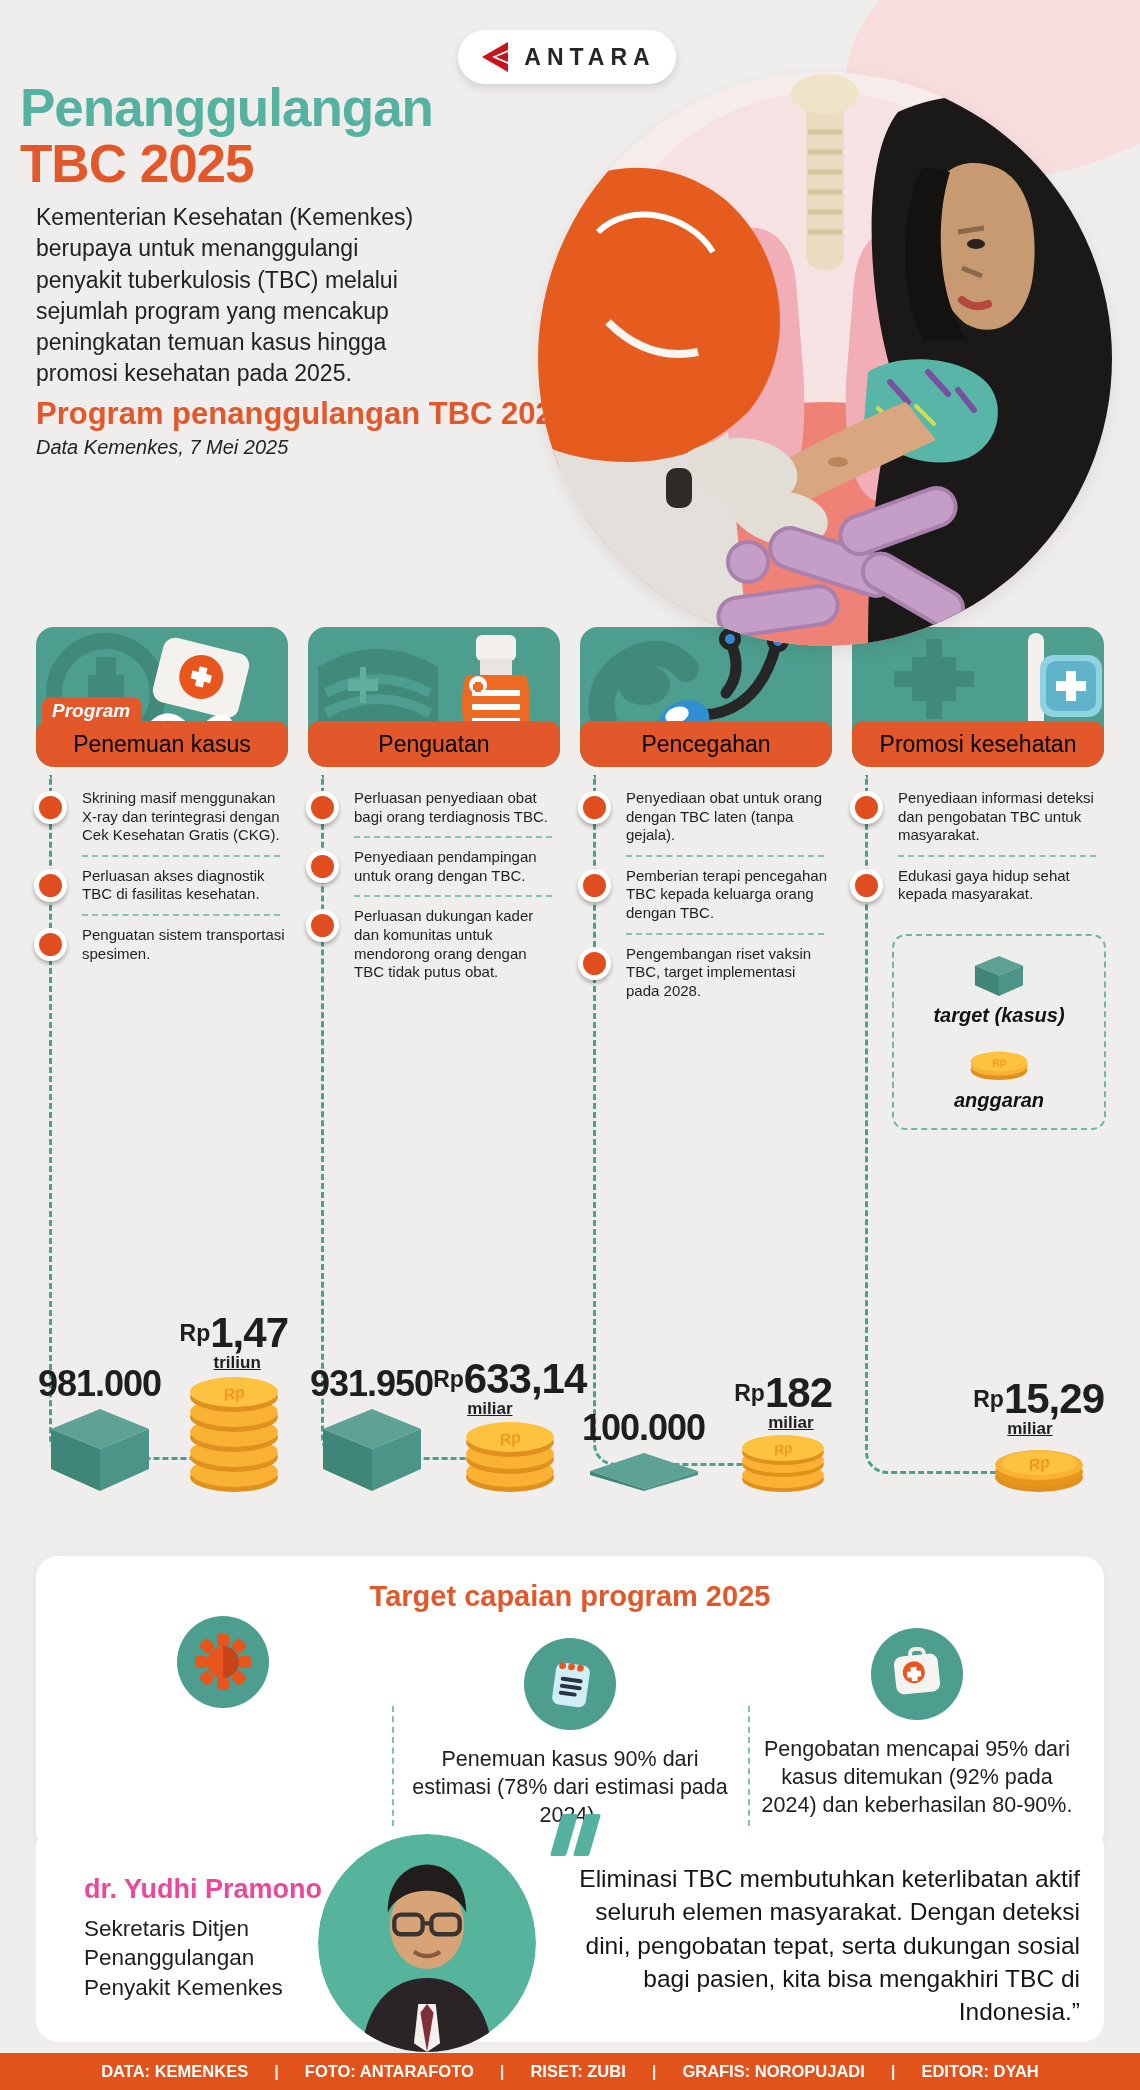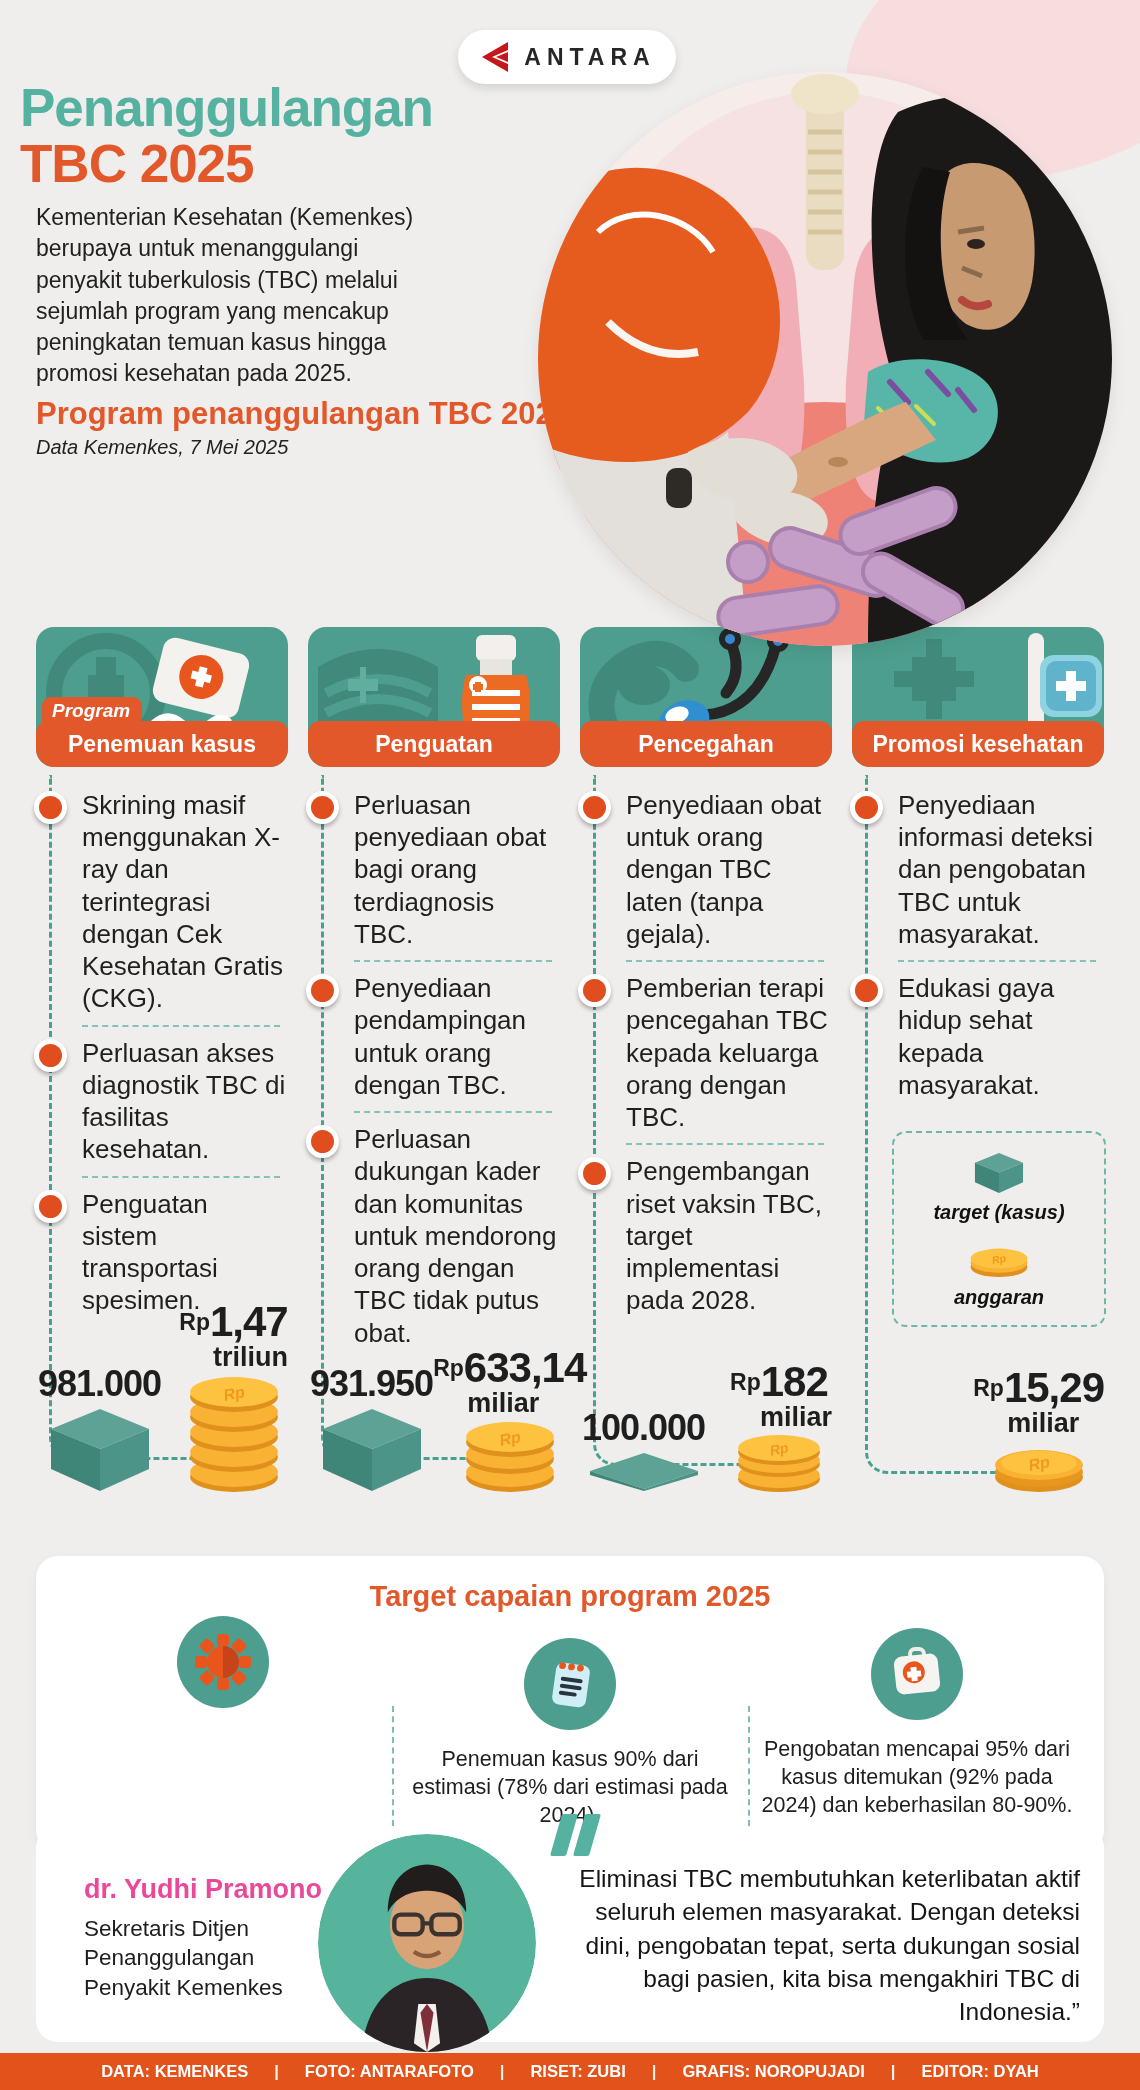--- a/index.html
+++ b/index.html
@@ -31,57 +31,57 @@
   .section-title{position:absolute;left:36px;top:396px;font-size:31px;font-weight:bold;color:#e2582a;}
   .section-source{position:absolute;left:36px;top:436px;font-size:20px;font-style:italic;font-weight:500;color:#222;}
 
   
   .col{position:absolute;top:627px;width:252px;height:880px;}
   .col1{left:36px;} .col2{left:308px;} .col3{left:580px;} .col4{left:852px;}
 
   .card{position:relative;width:252px;height:140px;background:#4d9e8e;border-radius:18px;overflow:hidden;}
   .card svg{position:absolute;left:0;top:0;}
   .card-label{position:absolute;left:0;right:0;bottom:0;height:46px;background:#e2582a;
-    display:flex;align-items:center;justify-content:center;color:#ffffff;font-weight:bold;
+    display:flex;align-items:center;justify-content:center;color:#000000;font-weight:normal;
     font-size:23px;border-radius:12px 12px 18px 18px;}
   .program-tag{position:absolute;left:6px;bottom:40px;background:#e2582a;color:#fff;
     font-style:italic;font-weight:bold;font-size:19px;padding:3px 12px 5px 10px;
     border-radius:9px 9px 9px 0;z-index:3;}
 
   .connector{position:absolute;left:13px;top:148px;z-index:0;
     border-left:3px dashed #49a08e;border-bottom:3px dashed #49a08e;
     border-bottom-left-radius:22px;}
   .col1 .connector{height:682px;width:170px;}
   .col2 .connector{height:682px;width:168px;}
   .col3 .connector{height:688px;width:146px;}
   .col4 .connector{height:696px;width:150px;}
 
   .bullets{position:relative;z-index:1;margin-top:22px;padding-top:0;}
   .bullet{display:flex;align-items:flex-start;}
   .dotwrap{width:46px;flex:0 0 46px;padding-top:2px;}
   .dot{width:23px;height:23px;border-radius:50%;background:#e04e20;border:5px solid #fff;
     box-shadow:0 3px 4px rgba(0,0,0,.28);margin-left:-2px;}
-  .btext{font-size:26px;line-height:1.24;font-weight:500;color:#1f1f1f;}
+  .btext{font-size:15px;line-height:1.24;font-weight:500;color:#1f1f1f;}
   .sep{border-top:2px dashed #84c2b5;margin:10px 0 10px 46px;width:198px;}
 
   
   .legend{margin:30px 0 0 40px;width:190px;border:2px dashed #6cb7a8;border-radius:14px;
     padding:18px 10px 16px;display:flex;flex-direction:column;align-items:center;gap:6px;
     position:relative;z-index:1;}
   .legend-label{font-size:20px;font-weight:bold;font-style:italic;color:#111;}
 
   
   .stats{position:absolute;left:2px;right:0;bottom:14px;display:flex;align-items:flex-end;z-index:1;}
   .stat-target{display:flex;flex-direction:column;align-items:center;}
   .stat-target .num{font-size:36px;font-weight:bold;letter-spacing:-1px;margin-bottom:2px;}
   .stat-budget{display:flex;flex-direction:column;align-items:center;margin-left:auto;}
   .rp-line{white-space:nowrap;}
   .rp{font-size:23px;font-weight:bold;vertical-align:6px;}
   .amt{font-size:42px;font-weight:bold;letter-spacing:-1px;}
-  .unit{font-size:27px;font-weight:bold;align-self:flex-start;margin:-4px 0 2px 34px;}
+  .unit{font-size:17px;font-weight:bold;align-self:flex-start;margin:-4px 0 2px 34px;text-decoration:underline;}
   .stats-3 .stat-target{margin-bottom:0;}
   .stats-4{justify-content:flex-end;}
 
   
   .tcard{position:absolute;left:36px;top:1556px;width:1068px;height:296px;background:#fff;
     border-radius:22px;box-shadow:0 4px 12px rgba(0,0,0,.05);}
   .tcard-title{position:absolute;left:0;right:0;top:24px;text-align:center;color:#e2582a;
     font-size:29px;font-weight:bold;}
   .titem{position:absolute;width:330px;display:flex;flex-direction:column;align-items:center;}
   .titem .circle{width:92px;height:92px;border-radius:50%;background:#4d9e8e;display:flex;

